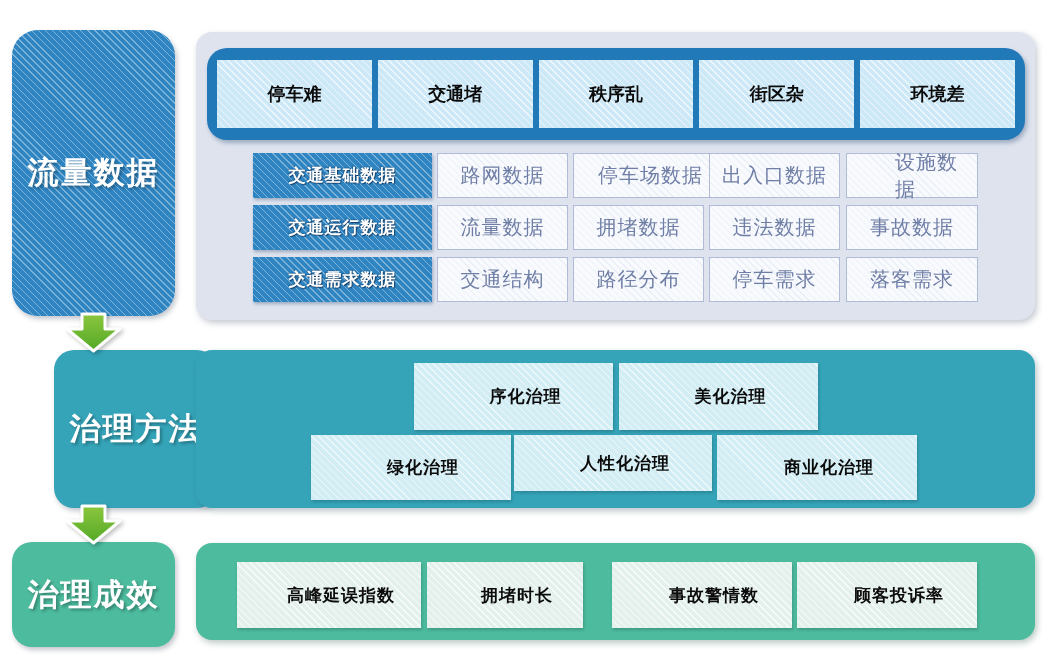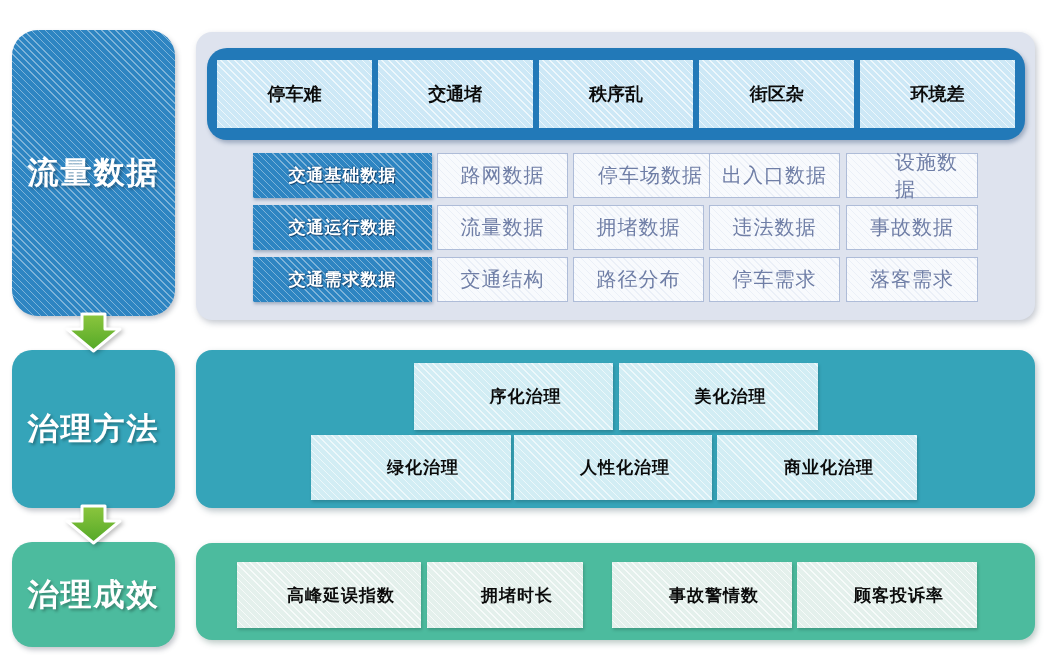--- a/index.html
+++ b/index.html
@@ -28,21 +28,21 @@
   .stage {
     display:flex; align-items:center; justify-content:center;
     box-shadow: 2px 3px 5px rgba(60,70,90,.30);
   }
   .stage-label {
     color:#ffffff; font-weight:bold; font-size:31px; letter-spacing:2px;
     text-shadow: 2px 2px 3px rgba(0,0,0,.30);
     white-space:nowrap;
   }
   .stage-blue { border-radius:26px; }
-  .stage-teal { background:#35a4b9; border-radius:20px; }
+  .stage-teal { background:#35a4b9; border-radius:20px;margin-left:42px; }
   .stage-green { background:#4cbb9e; border-radius:20px; }
 
   .arrow-icon { filter: drop-shadow(2px 2px 2px rgba(0,0,0,.25)); z-index:5; }
 
   
   .panel-gray {
     background:#dee3ee; border-radius:16px;
     box-shadow: 2px 3px 6px rgba(90,100,120,.35);
   }
   .panel-teal {
@@ -199,21 +199,21 @@
   <div class="panel-teal abs" style="left:196px;top:350px;width:839px;height:158px;">
     <div class="chip striped-teal-light abs" style="left:218px;top:13px;width:199px;height:67px;">
       <span>序化治理</span>
     </div>
     <div class="chip striped-teal-light abs" style="left:115px;top:85px;width:200px;height:65px;">
       <span>绿化治理</span>
     </div>
     <div class="chip striped-teal-light abs" style="left:423px;top:13px;width:199px;height:67px;">
       <span>美化治理</span>
     </div>
-    <div class="chip striped-teal-light abs" style="left:318px;top:85px;width:198px;height:65px;">
+    <div class="chip striped-teal-light abs" style="left:318px;top:85px;width:198px;height:56px;">
       <span>人性化治理</span>
     </div>
     <div class="chip striped-teal-light abs" style="left:521px;top:85px;width:200px;height:65px;">
       <span>商业化治理</span>
     </div>
   </div>
 
   <div class="panel-green abs" style="left:196px;top:543px;width:839px;height:97px;">
     <div class="chip striped-green-light abs" style="left:41px;top:19px;width:184px;height:66px;">
       <span>高峰延误指数</span>

